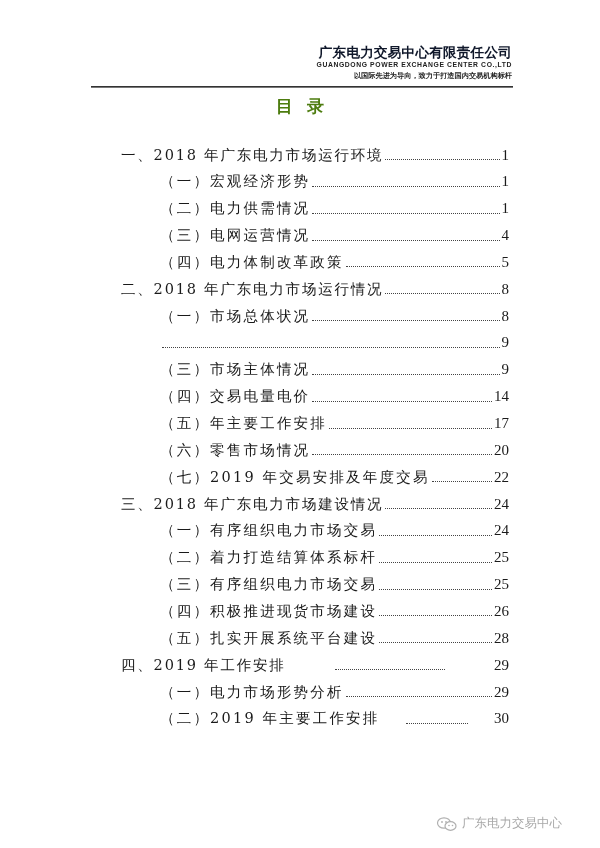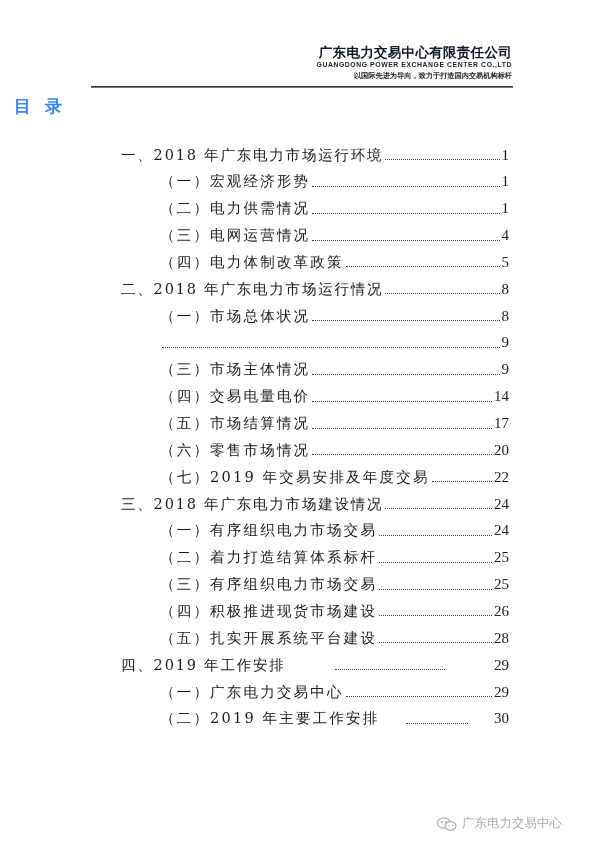--- a/index.html
+++ b/index.html
@@ -5,21 +5,21 @@
     html, body { margin: 0; padding: 0; }
     body {
       width: 600px; height: 848px; background: #ffffff; position: relative; overflow: hidden;
       font-family: "DejaVu Serif", "Liberation Serif", serif; color: #1a1a1a;
     }
     .header { position: absolute; right: 88px; top: 44px; text-align: right; }
     .company-cn { font-family: "DejaVu Sans", "Liberation Sans", sans-serif; font-weight: bold; font-size: 13.5px; letter-spacing: 0.3px; line-height: 16px; color: #0f172a; }
     .company-en { font-family: "Liberation Sans", "DejaVu Sans", sans-serif; font-weight: bold; font-size: 6.8px; letter-spacing: 0.6px; line-height: 10px; color: #222; }
     .slogan { font-family: "DejaVu Sans", "Liberation Sans", sans-serif; font-weight: bold; font-size: 7.2px; line-height: 11px; color: #222; }
     .header-rule { position: absolute; left: 91px; width: 422px; top: 86px; height: 0; border-top: 1.5px solid #333; border-bottom: 0.6px solid #777; }
-    .toc-title { position: absolute; top: 95px; left: 0; width: 600px; font-family: "DejaVu Sans", "Liberation Sans", sans-serif; font-weight: bold; font-size: 17px; letter-spacing: 14px; text-indent: 14px; color: #3b82f6; }
+    .toc-title { position: absolute; top: 95px; left: 0; width: 600px; text-align: center; font-family: "DejaVu Sans", "Liberation Sans", sans-serif; font-weight: bold; font-size: 17px; letter-spacing: 14px; text-indent: 14px; color: #4d7c0f; }
     .toc { position: absolute; top: 142px; left: 0; width: 600px; }
     .toc-row { position: absolute; height: 26px; display: flex; align-items: center; font-size: 14.5px; right: 91px; }
     .toc-row.l1 { left: 121px; }
     .toc-row.l2 { left: 160px; }
     .toc-label { white-space: nowrap; letter-spacing: 2.2px; }
     .toc-row.l1 .toc-label { letter-spacing: 1.8px; }
     .toc-leader { flex: 1; height: 1px; margin: 0 2px; align-self: flex-end; margin-bottom: 8px; border-bottom: 1.6px dotted #444; }
     .toc-page { white-space: nowrap; font-family: "Liberation Serif", "DejaVu Serif", serif; font-size: 15px; }
     .watermark { position: absolute; right: 38px; top: 815px; display: flex; align-items: center; color: #a8a8a8; font-family: "DejaVu Sans", "Liberation Sans", sans-serif; font-size: 12.5px; }
     .wm-icon { width: 22px; height: 16px; margin-right: 4px; }
@@ -80,21 +80,21 @@
       <span class="toc-label">（三）市场主体情况</span>
       <span class="toc-leader"></span>
       <span class="toc-page">9</span>
     </div>
     <div class="toc-row l2" style="top: 241.65px;">
       <span class="toc-label">（四）交易电量电价</span>
       <span class="toc-leader"></span>
       <span class="toc-page">14</span>
     </div>
     <div class="toc-row l2" style="top: 268.5px;">
-      <span class="toc-label">（五）市场结算情况</span>
+      <span class="toc-label">（五）年主要工作安排</span>
       <span class="toc-leader"></span>
       <span class="toc-page">17</span>
     </div>
     <div class="toc-row l2" style="top: 295.35px;">
       <span class="toc-label">（六）零售市场情况</span>
       <span class="toc-leader"></span>
       <span class="toc-page">20</span>
     </div>
     <div class="toc-row l2" style="top: 322.2px;">
       <span class="toc-label">（七）2019 年交易安排及年度交易</span>
@@ -130,21 +130,21 @@
       <span class="toc-label">（五）扎实开展系统平台建设</span>
       <span class="toc-leader"></span>
       <span class="toc-page">28</span>
     </div>
     <div class="toc-row l1" style="top: 510.15px; gap: 47px;">
       <span class="toc-label">四、2019 年工作安排</span>
       <span class="toc-leader"></span>
       <span class="toc-page">29</span>
     </div>
     <div class="toc-row l2" style="top: 537px;">
-      <span class="toc-label">（一）广东电力交易中心</span>
+      <span class="toc-label">（一）电力市场形势分析</span>
       <span class="toc-leader"></span>
       <span class="toc-page">29</span>
     </div>
     <div class="toc-row l2" style="top: 563.85px; gap: 24px;">
       <span class="toc-label">（二）2019 年主要工作安排</span>
       <span class="toc-leader"></span>
       <span class="toc-page">30</span>
     </div>
   </div>
 

